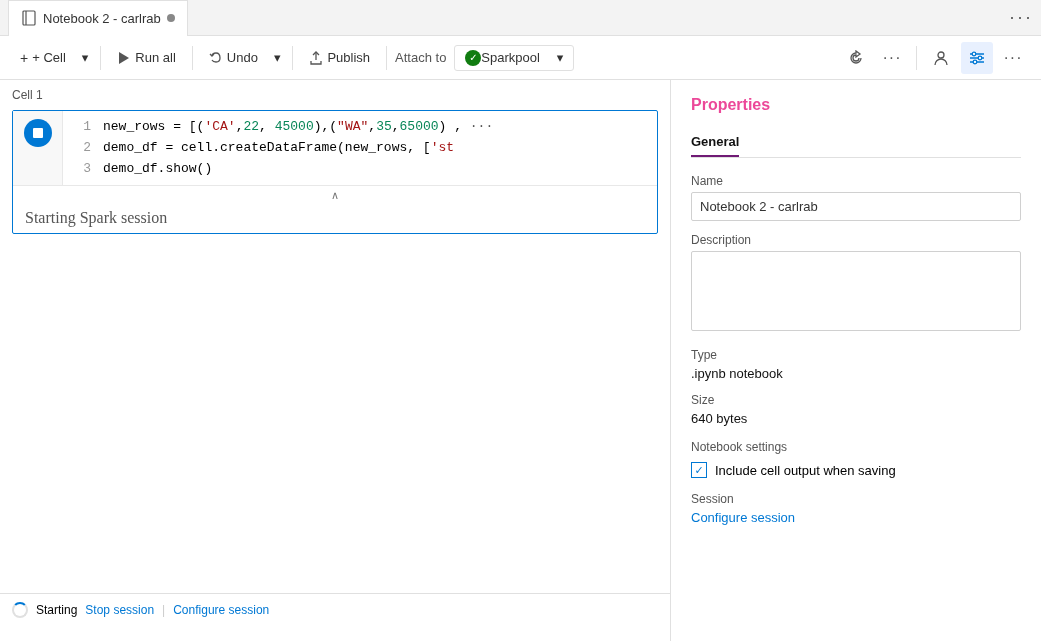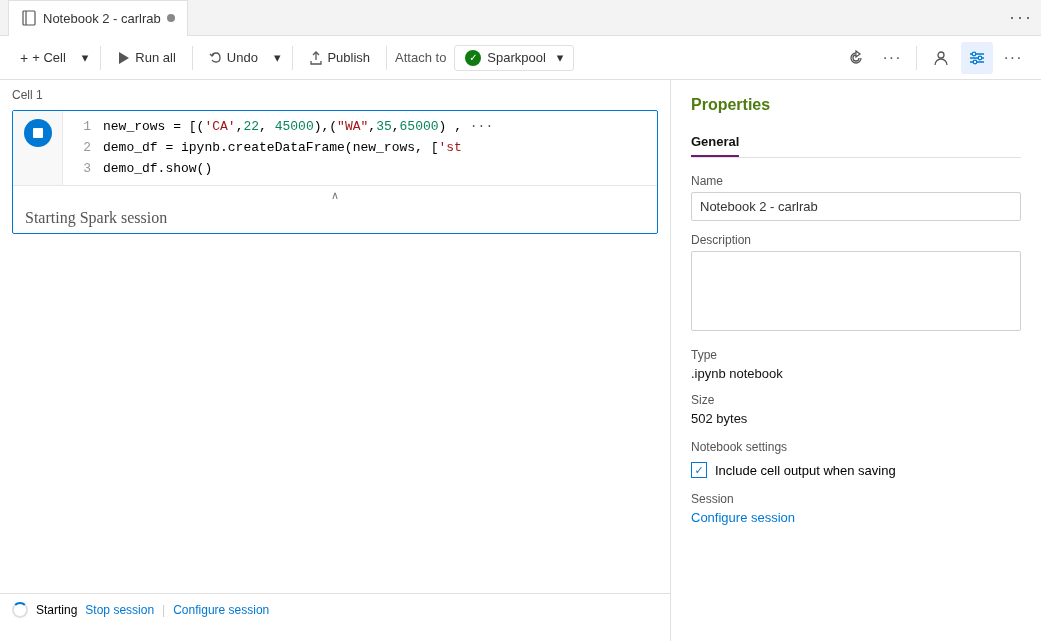--- a/index.html
+++ b/index.html
@@ -38,21 +38,21 @@
     }
     .toolbar-sep {
       width: 1px; height: 24px; background: #e0e0e0; margin: 0 4px;
     }
     .toolbar-dropdown {
       display: flex; align-items: center;
       padding: 4px 4px; border: none; background: none;
       cursor: pointer; color: #333; font-size: 13px;
     }
     .sparkpool-btn {
-      display: flex; align-items: center; gap: 6px;
+      display: flex; align-items: center; 
       border: 1px solid #e0e0e0; border-radius: 3px;
       padding: 4px 10px; background: #fff; cursor: pointer;
       font-size: 13px; color: #333; min-width: 120px;
     }
     .spark-green-dot {
       width: 16px; height: 16px; border-radius: 50%; background: #107c10;
       display: flex; align-items: center; justify-content: center;
       flex-shrink: 0;
     }
     .spark-green-dot::after {
@@ -141,21 +141,21 @@
     .stop-session-link { color: #0078d4; cursor: pointer; text-decoration: none; }
     .sep-pipe { color: #ccc; }
     .configure-link { color: #0078d4; cursor: pointer; text-decoration: none; }
 
     
     .properties-panel {
       width: 370px; background: #fff; padding: 16px 20px; overflow-y: auto;
       flex-shrink: 0;
     }
     .panel-title {
-      font-size: 16px; font-weight: 600; color: #4d7c0f; margin-bottom: 14px;
+      font-size: 16px; font-weight: 600; color: #ec4899; margin-bottom: 14px;
     }
     .panel-tabs {
       display: flex; border-bottom: 1px solid #e0e0e0; margin-bottom: 16px;
     }
     .panel-tab {
       padding: 6px 0; margin-right: 20px; font-size: 13px; cursor: pointer;
       color: #555; border-bottom: 2px solid transparent;
     }
     .panel-tab.active {
       color: #111; border-bottom: 2px solid #701a75; font-weight: 600;
@@ -300,21 +300,21 @@
             <span class="stop-icon"></span>
           </button>
         </div>
         <div class="code-area">
           <div class="code-line">
             <span class="line-num">1</span>
             <span class="code-text"><span class="kw">new_rows = [(</span><span class="str-red">'CA'</span><span class="kw">,</span><span class="num-green">22</span><span class="kw">, </span><span class="num-green">45000</span><span class="kw">),(</span><span class="str-red">"WA"</span><span class="kw">,</span><span class="num-green">35</span><span class="kw">,</span><span class="num-green">65000</span><span class="kw">) , </span><span class="ellipsis">···</span></span>
           </div>
           <div class="code-line">
             <span class="line-num">2</span>
-            <span class="code-text"><span class="kw">demo_df = ipynb.createDataFrame(new_rows, [</span><span class="str-red">'st</span></span>
+            <span class="code-text"><span class="kw">demo_df = cell.createDataFrame(new_rows, [</span><span class="str-red">'st</span></span>
           </div>
           <div class="code-line">
             <span class="line-num">3</span>
             <span class="code-text"><span class="kw">demo_df.show()</span></span>
           </div>
         </div>
       </div>
       <div class="cell-collapse-bar">
         <span>∧</span>
       </div>
@@ -344,21 +344,21 @@
     <div class="field-label">Name</div>
     <input class="field-input" type="text" value="Notebook 2 - carlrab" placeholder="Notebook 2 - carlrab" style="">
 
     <div class="field-label">Description</div>
     <textarea class="field-textarea" style=""></textarea>
 
     <div class="field-label" style="margin-top:14px;">Type</div>
     <div class="field-value">.ipynb notebook</div>
 
     <div class="field-label" style="margin-top:12px;">Size</div>
-    <div class="field-value">502 bytes</div>
+    <div class="field-value">640 bytes</div>
 
     <div class="field-label" style="margin-top:14px;">Notebook settings</div>
     <div class="checkbox-row">
       <div class="checkbox-box"></div>
       <span>Include cell output when saving</span>
     </div>
 
     <div class="field-label" style="margin-top:14px;">Session</div>
     <a class="session-configure-link">Configure session</a>
   </div>

